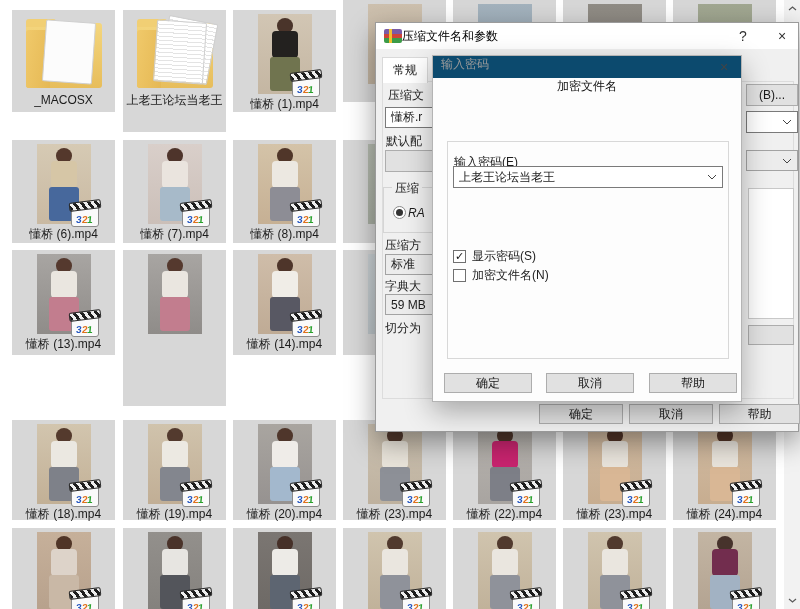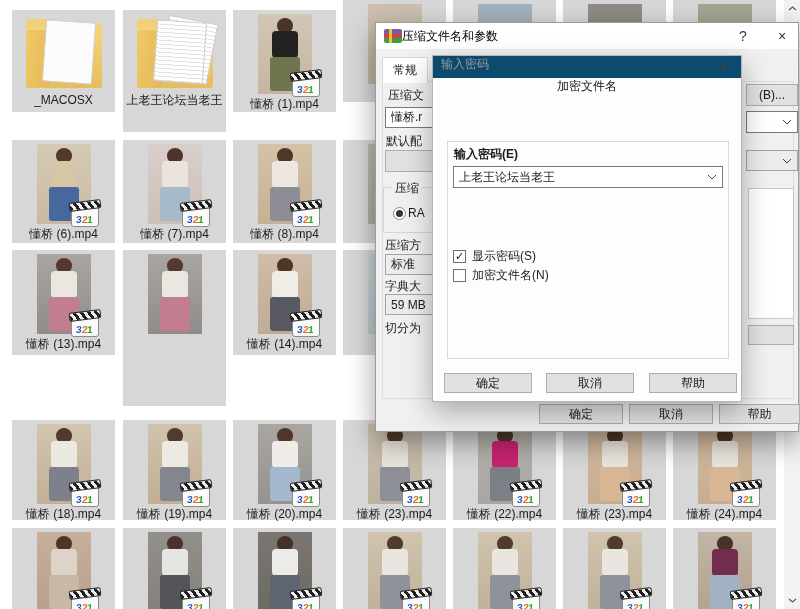--- a/index.html
+++ b/index.html
@@ -430,21 +430,21 @@
   <div class="combo" style="position:absolute;left:9px;top:84px;width:350px;height:21px;">
     <span>懂桥.r</span>
   </div>
 
   <div class="lbl" style="left:10px;top:110px;">默认配</div>
   <div class="btn" style="position:absolute;left:9px;top:127px;width:160px;height:22px;"></div>
 
   <div class="wr-group">
     <span class="wr-group-legend">压缩</span>
   </div>
-  <div style="position:absolute;left:17px;top:183px;display:flex;align-items:flex-end;gap:2px;">
+  <div style="position:absolute;left:17px;top:183px;display:flex;align-items:flex-start;gap:2px;font-style:italic;">
     <span class="radio"></span>
     <span>RA</span>
   </div>
 
   <div class="lbl" style="left:9px;top:214px;">压缩方</div>
   <div class="combo grey" style="position:absolute;left:9px;top:231px;width:160px;height:21px;">
     <span>标准</span>
   </div>
 
   <div class="lbl" style="left:9px;top:255px;">字典大</div>
@@ -486,21 +486,21 @@
 <div class="pw-dlg">
   <div class="pw-title">
     <span class="pw-titletext">输入密码</span>
   </div>
   <div class="pw-close">×</div>
 
   <div class="pw-heading">加密文件名</div>
 
   <div class="pw-group"></div>
 
-  <div class="lbl" style="left:21px;top:90px;font-weight:bold;">输入密码(E)</div>
+  <div class="lbl" style="left:21px;top:98px;">输入密码(E)</div>
   <div class="combo" style="position:absolute;left:20px;top:110px;width:270px;height:22px;">
     <span>上老王论坛当老王</span>
     <svg class="chev" width="10" height="6">
         <polyline points="1,1 5,5 9,1" stroke="#444" fill="none"></polyline>
       </svg>
   </div>
 
   <div class="cb-row" style="left:20px;top:192px;">
     <span class="cbx">✓</span>
     <span>显示密码(S)</span>

